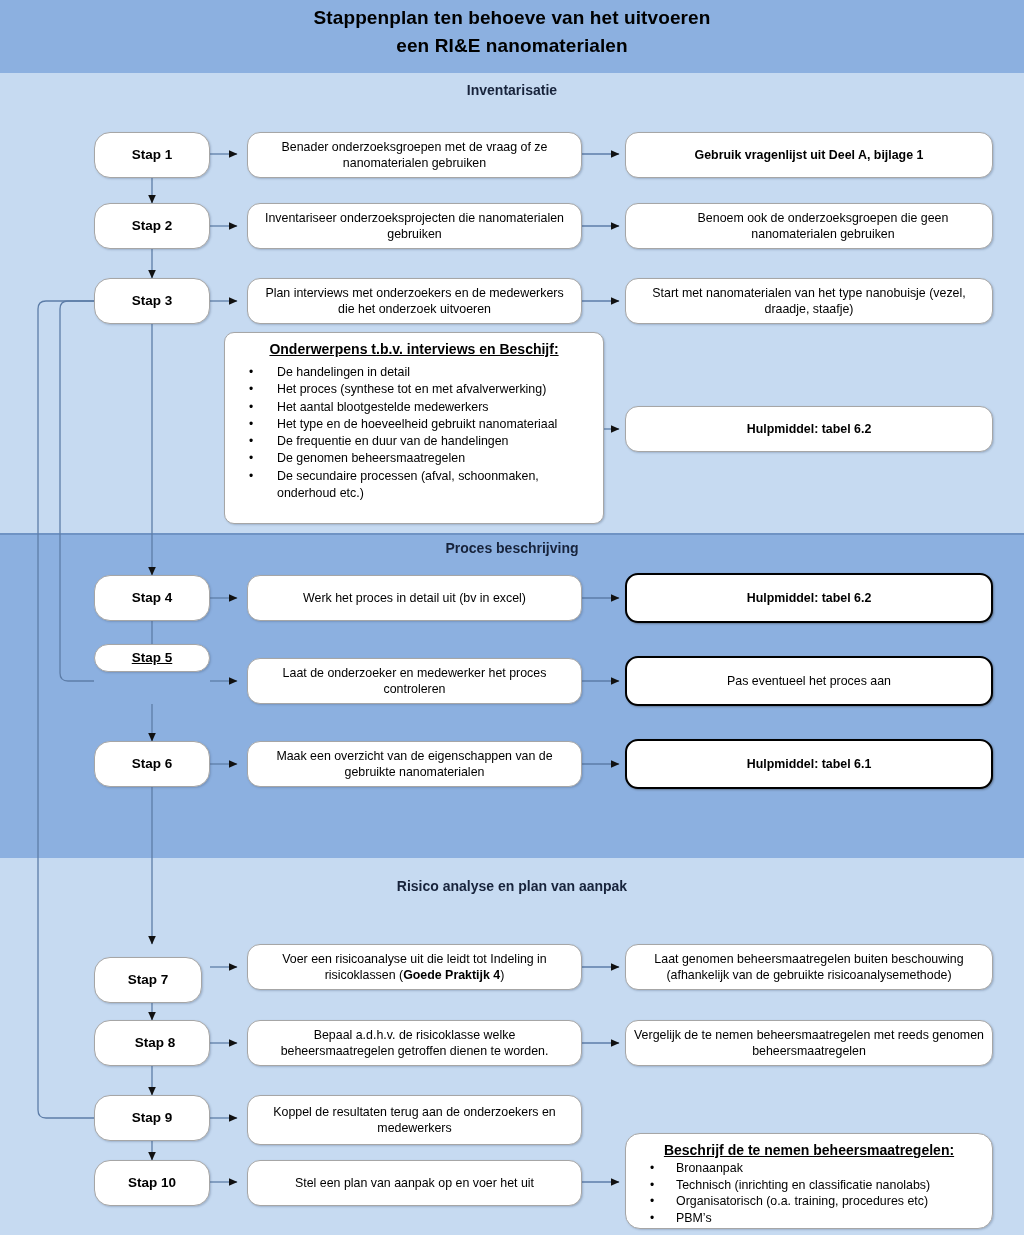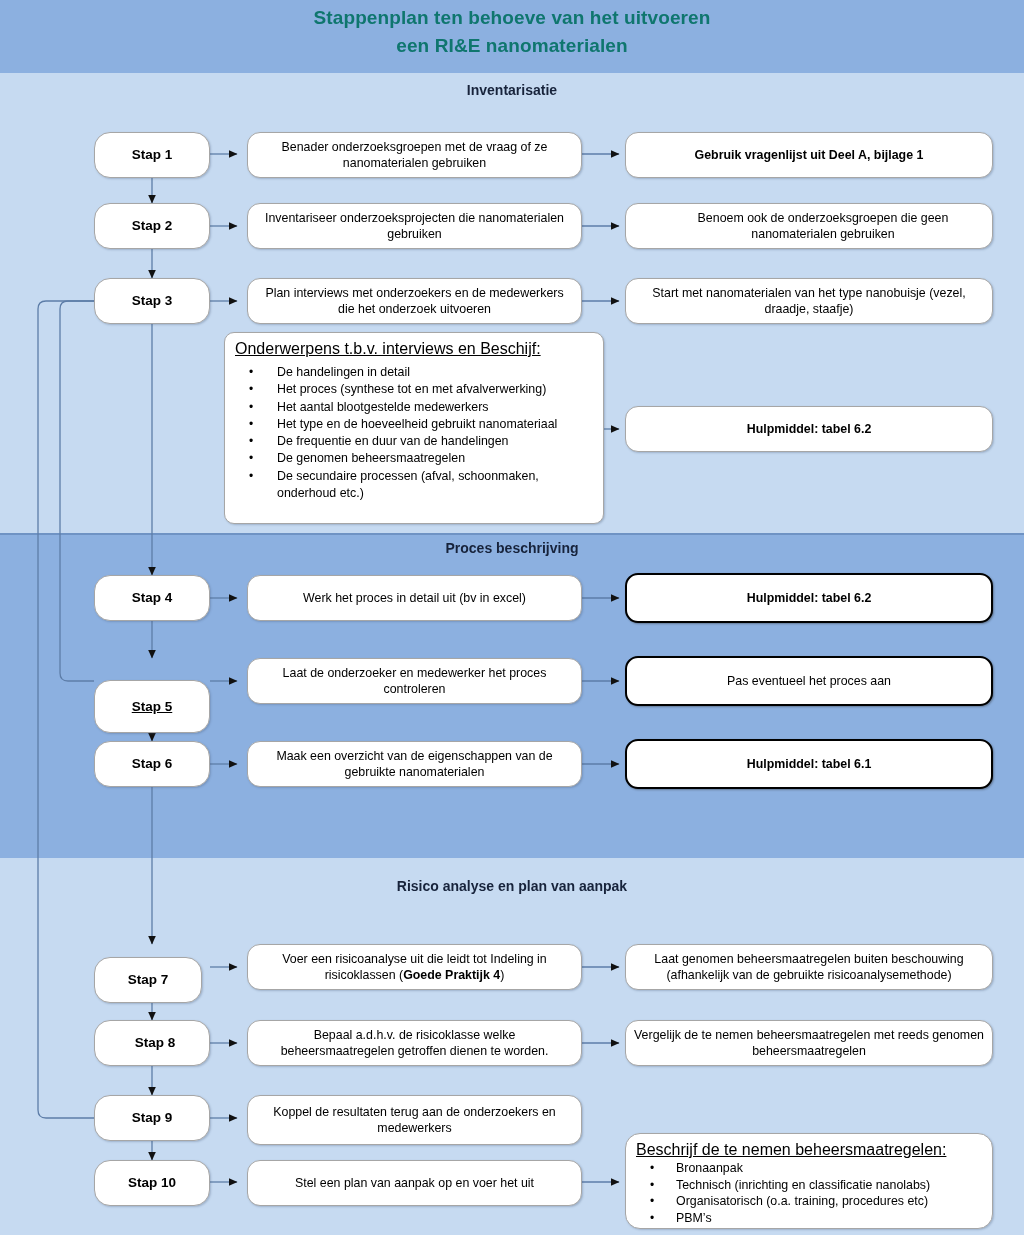--- a/index.html
+++ b/index.html
@@ -18,21 +18,21 @@
   .band-light{background:#c6daf1;}
   .band-dark{background:#8cb0e0;border-top:2px solid #6f93c4;border-bottom:2px solid #6f93c4;}
 
   .band-1{top:73px;height:460px;}
   .band-2{top:533px;height:325px;}
   .band-3{top:858px;height:377px;}
 
   
   .header-title{
     position:absolute;left:0;top:4px;width:1024px;
-    text-align:center;color:#0f766e;
+    text-align:center;color:#000000;
     font-size:19px;font-weight:bold;line-height:28px;
     letter-spacing:.1px;
   }
   .header-title div{white-space:nowrap;}
 
   
   .sec-heading{
     position:absolute;width:1024px;left:0;text-align:center;
     font-size:14px;font-weight:bold;color:#17233b;
   }
@@ -59,22 +59,22 @@
   .rbox.thick{border:2.2px solid #000000;box-shadow:1px 1px 2px rgba(40,40,40,.4);}
   .rbox.listbox{
     display:block;text-align:left;padding:8px 10px 6px 10px;border-radius:10px;
   }
 
   .rbox .inner{width:100%;}
   .rbox .inner b{font-weight:bold;}
 
   
   .lb-title{
-    text-align:left;text-decoration:underline;
-    font-size:16px;margin-bottom:7px;
+    text-align:center;text-decoration:underline;
+    font-size:14px;margin-bottom:7px;font-weight:bold;
   }
   .lb-title.tight{margin-bottom:2px;}
   ul.lb{
     list-style:none;margin:0;padding:0;
   }
   ul.lb li{
     position:relative;
     padding-left:42px;
     font-size:12.4px;
     line-height:17.3px;
@@ -179,21 +179,21 @@
       <li><span class="bul">•</span><span>De secundaire processen (afval, schoonmaken, onderhoud etc.)</span></li>
     </ul>
   </div>
 
   <div class="rbox bold" style="left:625px;top:406px;width:368px;height:46px;">Hulpmiddel: tabel 6.2</div>
 
   <div class="rbox step" style="left:94px;top:575px;width:116px;height:46px;">Stap 4</div>
   <div class="rbox" style="left:247px;top:575px;width:335px;height:46px;">Werk het proces in detail uit (bv in excel)</div>
   <div class="rbox bold thick" style="left:625px;top:573px;width:368px;height:50px;">Hulpmiddel: tabel 6.2</div>
 
-  <div class="rbox step" style="left:94px;top:680px;width:116px;height:53px;text-decoration:underline;">Stap 5</div>
+  <div class="rbox step" style="left:94px;top:644px;width:116px;height:28px;text-decoration:underline;">Stap 5</div>
   <div class="rbox" style="left:247px;top:658px;width:335px;height:46px;">Laat de onderzoeker en medewerker het proces controleren</div>
   <div class="rbox thick" style="left:625px;top:656px;width:368px;height:50px;">Pas eventueel het proces aan</div>
 
   <div class="rbox step" style="left:94px;top:741px;width:116px;height:46px;">Stap 6</div>
   <div class="rbox" style="left:247px;top:741px;width:335px;height:46px;">Maak een overzicht van de eigenschappen van de gebruikte nanomaterialen</div>
   <div class="rbox bold thick" style="left:625px;top:739px;width:368px;height:50px;">Hulpmiddel: tabel 6.1</div>
 
   <div class="rbox step" style="left:94px;top:957px;width:108px;height:46px;">Stap 7</div>
   <div class="rbox" style="left:247px;top:944px;width:335px;height:46px;">
     <span class="inner"><span>Voer een risicoanalyse uit die leidt tot Indeling in risicoklassen (</span><b>Goede Praktijk 4</b><span>)</span></span>

